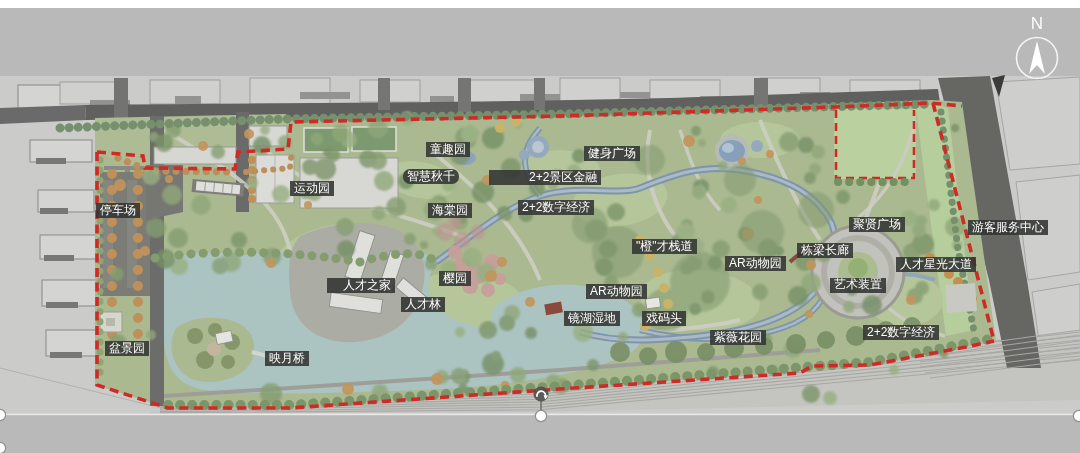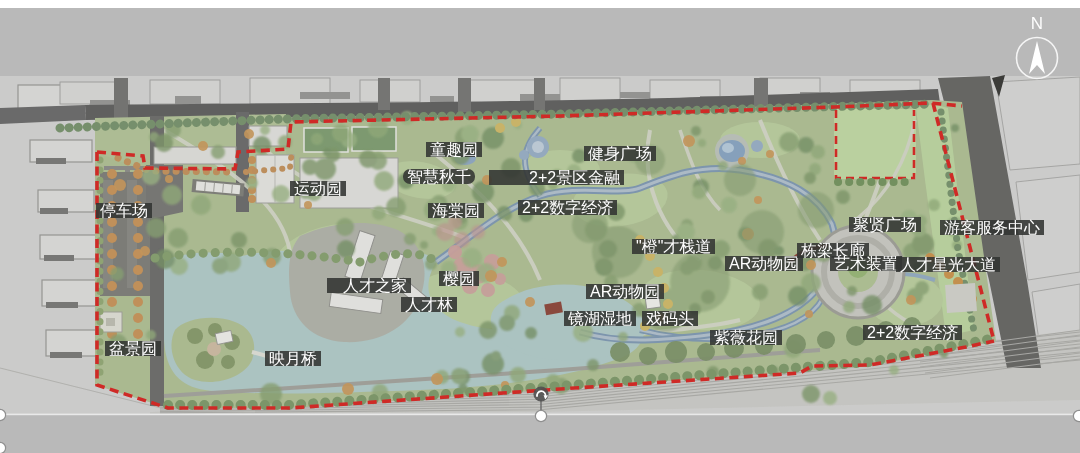--- a/index.html
+++ b/index.html
@@ -1,15 +1,15 @@
 <!DOCTYPE html>
 <html><head><meta charset="utf-8"><style>
 html,body{margin:0;padding:0;}
 body{width:1080px;height:453px;overflow:hidden;background:#fff;font-family:"Liberation Sans",sans-serif;}
-.lb{position:absolute;background:rgba(50,52,50,0.88);color:#fff;font-size:16px;line-height:15px;padding:0 4px;white-space:nowrap;font-family:"Liberation Sans",sans-serif;}
+.lb{position:absolute;background:rgba(50,52,50,0.88);color:#fff;font-size:12px;line-height:15px;padding:0 4px;white-space:nowrap;font-family:"Liberation Sans",sans-serif;}
 </style></head><body>
 <div style="position:relative;width:1080px;height:453px;">
 <svg width="1080" height="453" viewBox="0 0 1080 453" style="position:absolute;left:0;top:0;">
 <defs>
         <filter id="blur1" x="-20%" y="-20%" width="140%" height="140%">
           <feGaussianBlur stdDeviation="1.3"></feGaussianBlur>
         </filter>
         <filter id="blurAll" x="-2%" y="-2%" width="104%" height="104%">
           <feGaussianBlur stdDeviation="0.55"></feGaussianBlur>
         </filter>
@@ -592,23 +592,23 @@
 <div class="lb" style="left:518px;top:200px;">2+2数字经济</div>
 
 <div class="lb" style="left:632px;top:239px;">"橙"才栈道</div>
 
 <div class="lb" style="left:725px;top:256px;">AR动物园</div>
 
 <div class="lb" style="left:797px;top:243px;">栋梁长廊</div>
 
 <div class="lb" style="left:849px;top:217px;">聚贤广场</div>
 
-<div class="lb" style="left:940px;top:220px;">游客服务中心</div>
-
-<div class="lb" style="left:830px;top:256px;">艺术装置</div>
+<div class="lb" style="left:968px;top:220px;">游客服务中心</div>
+
+<div class="lb" style="left:830px;top:278px;font-family:Liberation Mono, monospace;">艺术装置</div>
 
 <div class="lb" style="left:896px;top:257px;text-align:right;">人才星光大道</div>
 
 <div class="lb" style="left:327px;top:278px;padding-left:16px;">人才之家</div>
 
 <div class="lb" style="left:439px;top:271px;">樱园</div>
 
 <div class="lb" style="left:401px;top:297px;">人才林</div>
 
 <div class="lb" style="left:586px;top:284px;">AR动物园</div>

